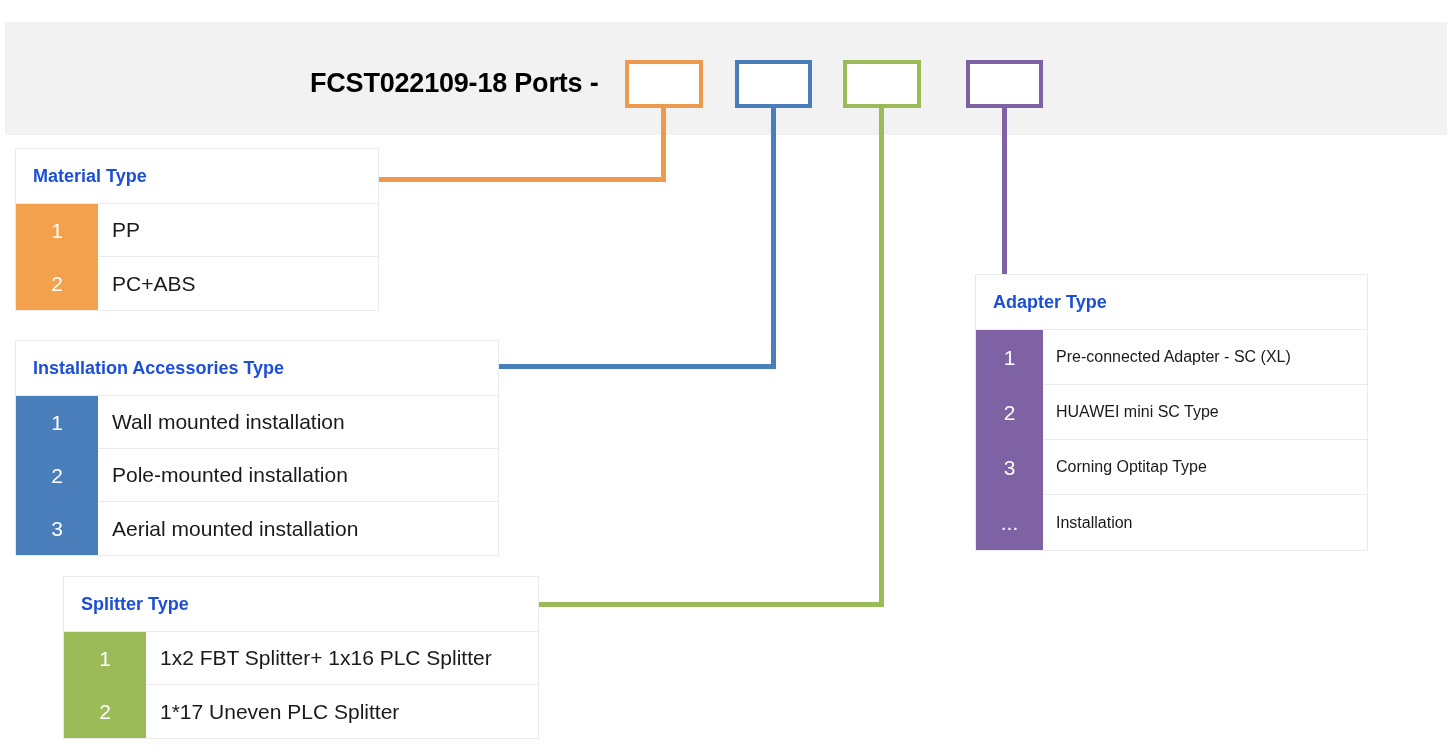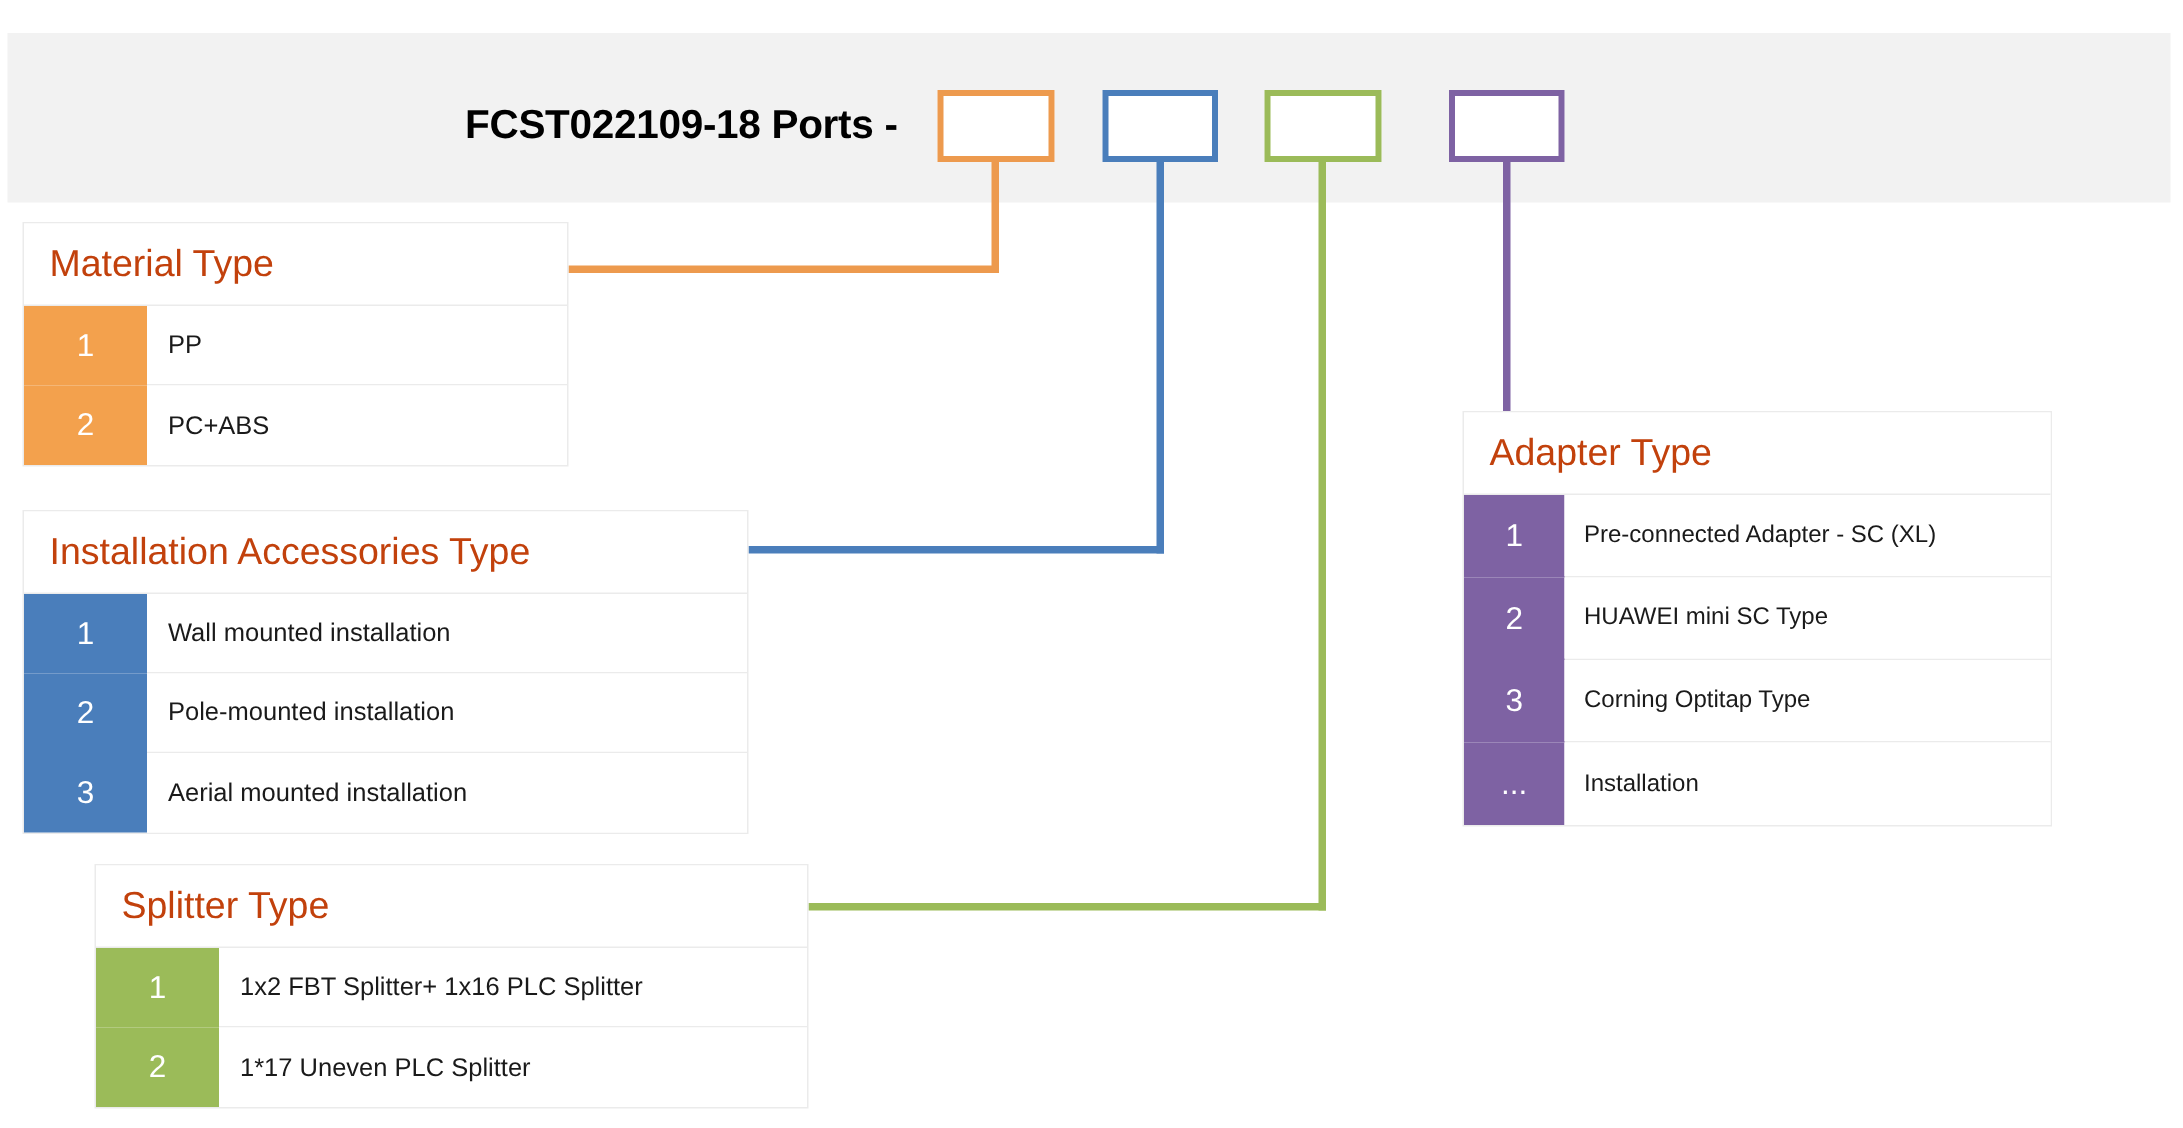--- a/index.html
+++ b/index.html
@@ -44,39 +44,39 @@
   
   .table {
     position: absolute;
     background: #ffffff;
     border: 1px solid #ebebeb;
   }
   .tbl-header {
     height: 55px;
     display: flex; align-items: center;
     padding-left: 17px;
-    font-size: 25px; font-weight: normal; color: #c2410c;
+    font-size: 18px; font-weight: bold; color: #1d4ed8;
     background: #ffffff;
     border-bottom: 1px solid #ebebeb;
     white-space: nowrap;
   }
   .trow {
     display: flex; align-items: stretch;
     border-bottom: 1px solid #ebebeb;
   }
   .trow:last-child { border-bottom: none; }
   .tnum {
     display: flex; align-items: center; justify-content: center;
     color: #ffffff; font-size: 21px;
     flex: 0 0 auto;
   }
   .tlbl {
     display: flex; align-items: center;
     padding-left: 14px;
-    font-size: 17px; color: #1a1a1a;
+    font-size: 21px; color: #1a1a1a;
     background: #ffffff;
     white-space: nowrap;
     flex: 1 1 auto;
   }
 
   
   #tbl-material     { left: 15px;  top: 148px; width: 364px; }
   #tbl-material .tnum { width: 82px; height: 53px; background: #F3A14D; }
   #tbl-material .trow { height: 53px; }
 

